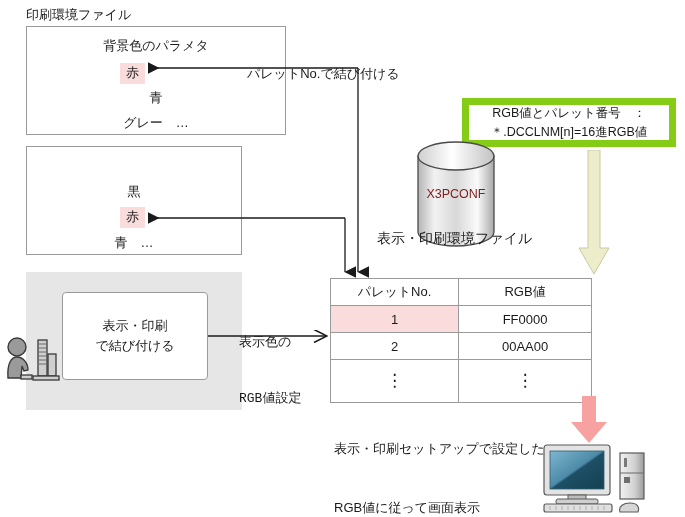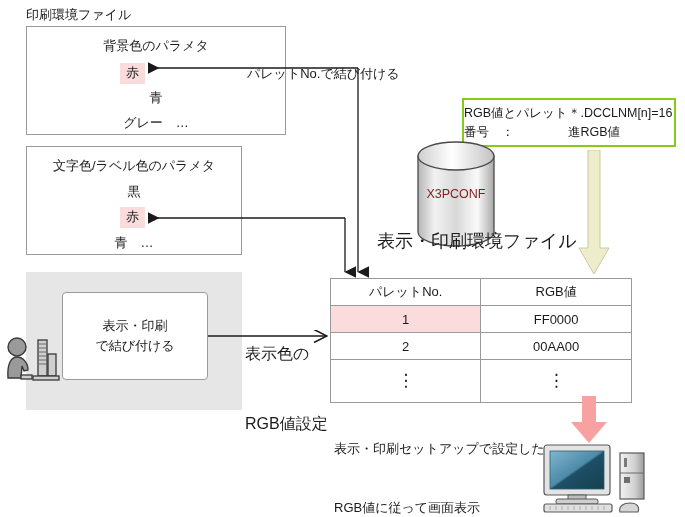--- a/index.html
+++ b/index.html
@@ -77,45 +77,45 @@
     text-align: center;
     font-size: 13px;
     line-height: 1.55;
   }
   #person-icon { left: 2px; top: 330px; width: 66px; height: 60px; }
 
   
   #note-box {
     left: 462px; top: 98px;
     width: 214px; height: 49px;
-    border: 2px solid #84cc16;
+    border: 7px solid #84cc16;
     background: #ffffff;
     box-sizing: border-box;
     display: flex;
-    flex-direction: row;
+    flex-direction: column;
     align-items: center;
     justify-content: center;
     font-size: 12.5px;
     line-height: 1.5;
   }
 
   
   #db-cyl { left: 416px; top: 140px; width: 80px; height: 108px; }
   #db-label {
     left: 416px; top: 140px; width: 80px; height: 108px;
     display: flex; align-items: center; justify-content: center;
     font-size: 12.5px; color: #7f1d1d;
     pointer-events: none;
   }
-  #db-caption { left: 377px; top: 228px; font-size: 18px; }
+  #db-caption { left: 377px; top: 228px; font-size: 14px; }
 
   
   #palette-table {
     left: 330px; top: 278px;
-    width: 302px;
+    width: 262px;
     border-collapse: collapse;
     font-size: 13px;
     background: #ffffff;
   }
   #palette-table td {
     border: 1px solid #9a9a9a;
     text-align: center;
     height: 26px;
     padding: 0;
     color: #1a1a1a;
@@ -125,21 +125,21 @@
   #palette-table tr.row-hl td.col-a { background: #fadcdc; }
   .vdots {
     line-height: 0.62;
     font-size: 17px;
     letter-spacing: 0;
   }
   #palette-table tr.row-dots td { height: 42px; vertical-align: middle; }
 
   
   #link-label { left: 247px; top: 40px; font-size: 13px; margin-top: 25px; }
-  #rgbset-label { left: 245px; top: 296px; font-size: 16px; line-height: 1.45; }
+  #rgbset-label { left: 239px; top: 296px; font-size: 13px; line-height: 1.45; font-family: Liberation Mono, monospace; }
   #display-label { left: 334px; top: 400px; font-size: 13px; line-height: 1.5; }
 
   
   svg.overlay {
     position: absolute;
     left: 0; top: 0;
     width: 685px; height: 517px;
     pointer-events: none;
   }
   
@@ -153,21 +153,20 @@
   <div class="abs txt" id="draw-caption">印刷環境ファイル</div>
 
   <div class="abs param-box" id="bg-param-box">
     <div class="param-title" style="top:10px;">背景色のパラメタ</div>
     <div class="param-item hl-red" style="top:36px; left:93px;">赤</div>
     <div class="param-item" style="top:62px; left:0; right:0;">青</div>
     <div class="param-item" style="top:87px; left:0; right:0;">グレー　…</div>
   </div>
 
   <div class="abs param-box" id="text-param-box">
-    <div class="param-title" style="top:10px;">文字色/ラベル色のパラメタ</div>
     <div class="param-item" style="top:36px; left:0; right:0;">黒</div>
     <div class="param-item hl-red" style="top:60px; left:93px;">赤</div>
     <div class="param-item" style="top:87px; left:0; right:0;">青　…</div>
   </div>
 
   <div class="abs" id="setup-panel"></div>
 
   <div class="abs" id="setup-rounded">
     <div>
       <div>表示・印刷</div>

